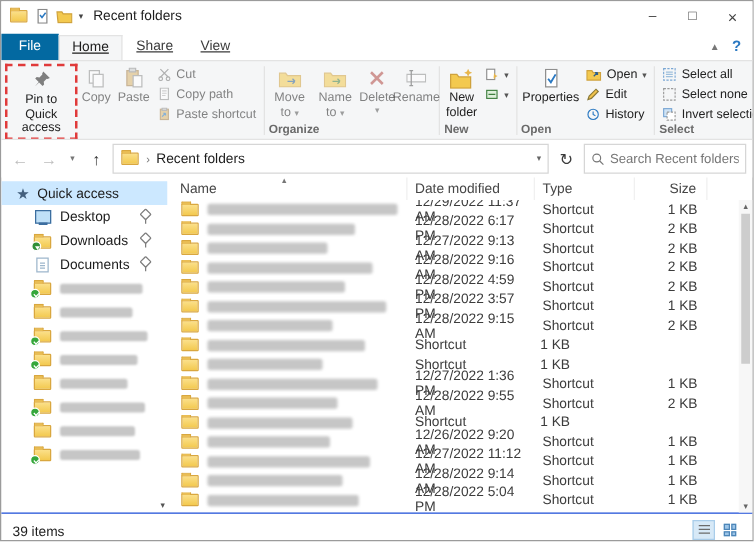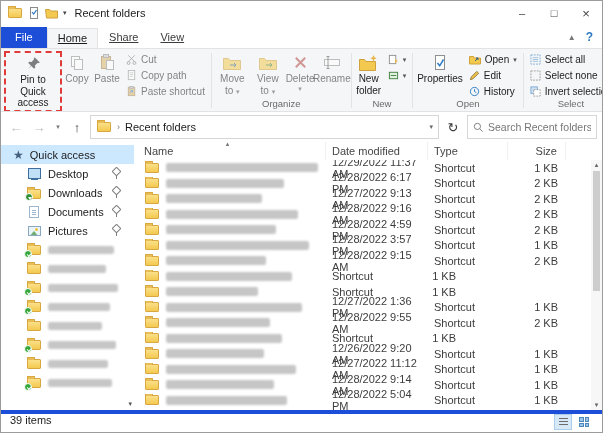--- a/index.html
+++ b/index.html
@@ -10,32 +10,32 @@
   
   .titlebar { height: 24px; flex: 0 0 auto; display: flex; align-items: center; padding-left: 6px; background: #fff; }
   .qat { display: flex; align-items: center; gap: 5px; }
   .qat-caret { font-size: 7px; color: #444; }
   .title-text { margin-left: 8px; }
   .win-controls { margin-left: auto; display: flex; height: 100%; }
   .win-btn { width: 32px; display: flex; align-items: center; justify-content: center; color: #444; font-size: 11px; }
 
   
   .tabrow { height: 23px; flex: 0 0 auto; display: flex; align-items: flex-end; background: #fff; }
-  .file-tab { background: #1d4ed8; color: #fff; padding: 4px 14px 5px; }
+  .file-tab { background: #0369a1; color: #fff; padding: 4px 14px 5px; }
   .tab { padding: 4px 11px 5px; color: #3b3b3b; text-decoration: underline; }
   .tab.active { background: #f5f6f7; border: 1px solid #e3e3e3; border-bottom: none; padding: 3px 10px 5px; color: #1c1c1c; margin-bottom: -1px; }
   .tabrow-right { margin-left: auto; display: flex; align-items: center; gap: 10px; padding: 0 9px 4px 0; }
   .ribbon-chevron { color: #777; font-size: 8px; }
   .help-q { color: #2b79c2; font-weight: bold; font-size: 12px; }
 
   
   .ribbon { height: 64px; flex: 0 0 auto; background: #f5f6f7; border-top: 1px solid #e3e3e3; border-bottom: 1px solid #e3e3e3; display: flex; padding: 1px 1px 0; font-size: 10px; overflow: hidden; }
   .group { display: flex; flex-direction: column; }
   .group-body { display: flex; align-items: flex-start; flex: 1; padding: 1px 2px 0; }
-  .group-label { text-align: center; color: #6a6a6a; font-size: 9.5px; padding: 0 3px 2px; }
+  .group-label { text-align: left; color: #6a6a6a; font-size: 9.5px; padding: 0 3px 2px; font-weight: bold; }
   .vsep { width: 1px; background: #e3e3e3; margin: 3px 0; flex: 0 0 auto; }
   .big-btn { display: flex; flex-direction: column; align-items: center; text-align: center; padding: 2px 2px; line-height: 1.15; color: #222; min-width: 30px; }
   .big-btn .ic { height: 19px; display: flex; align-items: center; justify-content: center; margin-bottom: 1px; }
   .pin-btn { border: 2px dashed #e03a3a; padding: 1px 2px; width: 58px; }
   .small-col { display: flex; flex-direction: column; gap: 5px; padding: 3px 2px 0; }
   .small-btn { display: flex; align-items: center; gap: 4px; color: #222; padding: 0 2px; white-space: nowrap; }
   .caret { font-size: 7px; color: #555; }
   .dim { opacity: .55; }
 
   
@@ -104,21 +104,21 @@
   .blurbar { height: 9px; background: #c6c6c6; border-radius: 2px; filter: blur(1.2px); }
   .side-blur { height: 8px; filter: blur(1px); }
 
   .list-scrollbar { position: absolute; right: 0; top: 18px; bottom: 0; width: 11px; background: #f7f7f7; }
   .list-scrollbar .sb-arrow { position: absolute; left: 0; right: 0; text-align: center; font-size: 7px; color: #666; }
   .list-scrollbar .sb-up { top: 1px; }
   .list-scrollbar .sb-down { bottom: 1px; }
   .list-scrollbar .thumb { position: absolute; top: 11px; left: 2px; right: 2px; height: 48%; background: #cdcdcd; }
 
   
-  .statusbar { height: 22px; flex: 0 0 auto; border-top: 4px solid #1d4ed8; display: flex; align-items: flex-start; padding: 0 9px; }
+  .statusbar { height: 22px; flex: 0 0 auto; border-top: 1px solid #1d4ed8; display: flex; align-items: flex-end; padding: 0 9px; }
   .view-toggles { margin-left: auto; display: flex; gap: 3px; }
   .view-btn { width: 18px; height: 16px; border: 1px solid transparent; display: flex; align-items: center; justify-content: center; }
   .view-btn.active { background: #d7e9f7; border-color: #a9cdea; }
   .ic-details { width: 9px; height: 8px; position: relative; }
   .ic-details::before { content: ""; position: absolute; left: 0; top: 0; width: 9px; height: 1px; background: #6b6b6b; box-shadow: 0 3px 0 #6b6b6b, 0 6px 0 #6b6b6b; }
   .ic-thumbs { width: 10px; height: 10px; display: grid; grid-template-columns: 1fr 1fr; gap: 1px; }
   .ic-thumbs i { background: #9cc5e8; border: 1px solid #4d86b8; }
 
   svg { display: block; }
 </style>
@@ -242,21 +242,21 @@
           </span>
           <span><span>Move to</span> <span class="caret">▾</span></span>
         </div>
         <div class="big-btn dim">
           <span class="ic">
             <svg width="18" height="14" viewBox="0 0 18 14">
                 <path d="M0.5 2.5h5l1.5 2h10.5v9H0.5z" fill="#f3c94f" stroke="#cfa23d"></path>
                 <path d="M7 9h6m0 0l-2-2m2 2l-2 2" stroke="#3f7f3f" fill="none"></path>
               </svg>
           </span>
-          <span><span>View to</span> <span class="caret">▾</span></span>
+          <span><span>Name to</span> <span class="caret">▾</span></span>
         </div>
         <div class="big-btn dim">
           <span class="ic">
             <svg width="15" height="15" viewBox="0 0 16 16">
                 <path d="M3 3l10 10M13 3L3 13" stroke="#b24a44" stroke-width="2.2" fill="none"></path>
               </svg>
           </span>
           <span>Delete</span>
           <span class="caret">▾</span>
         </div>
@@ -437,27 +437,20 @@
             </span>
           </span>
         <span>Downloads</span>
         <span class="pin-mark"></span>
       </div>
       <div class="side-item child">
         <span class="icon16">
             <span class="ic-doc"></span>
           </span>
         <span>Documents</span>
-        <span class="pin-mark"></span>
-      </div>
-      <div class="side-item child">
-        <span class="icon16">
-            <span class="ic-pic"></span>
-          </span>
-        <span>Pictures</span>
         <span class="pin-mark"></span>
       </div>
       <div>
           <div class="side-item child">
     <span class="icon16">
       <span class="folder"></span>
       <span class="sync-badge"></span>
     </span>
     <span class="blurbar side-blur" style="width: 66px;"></span>
   </div>

